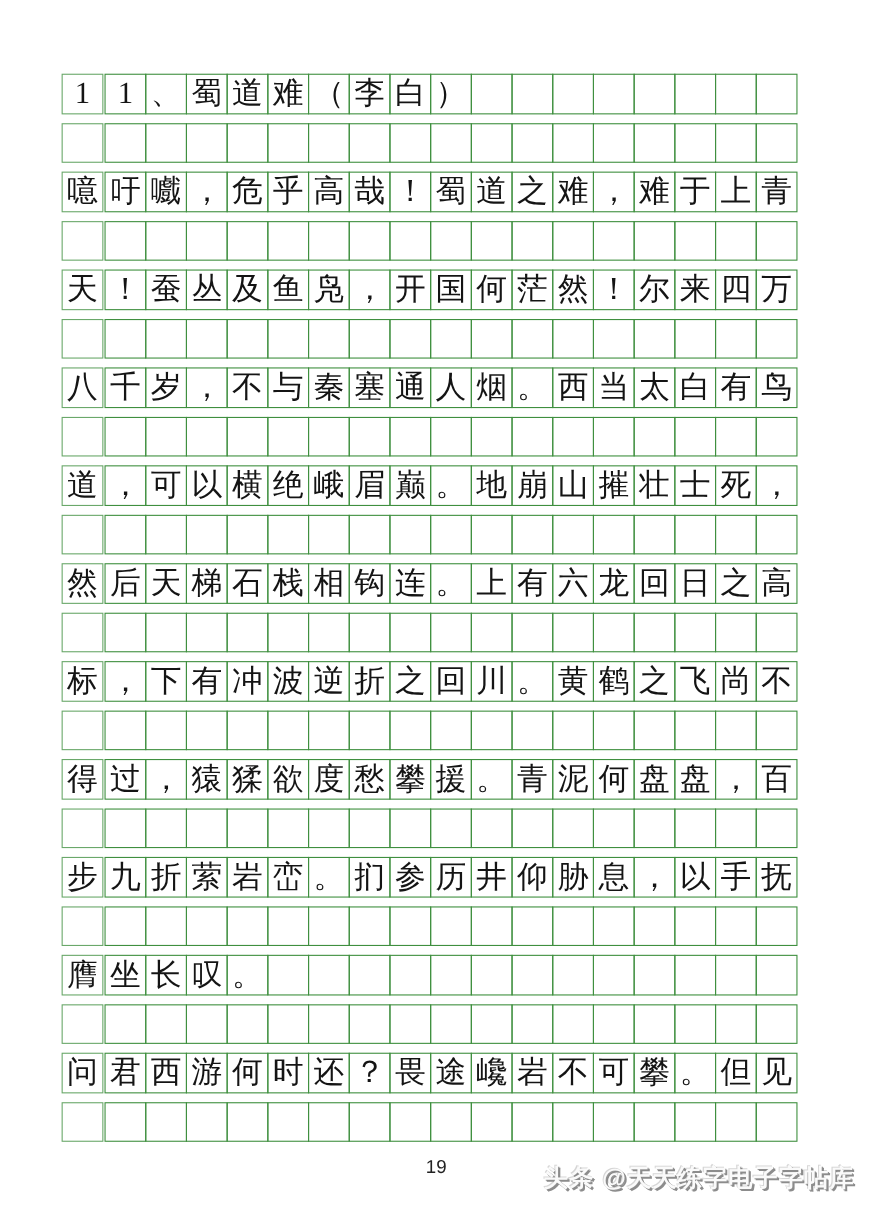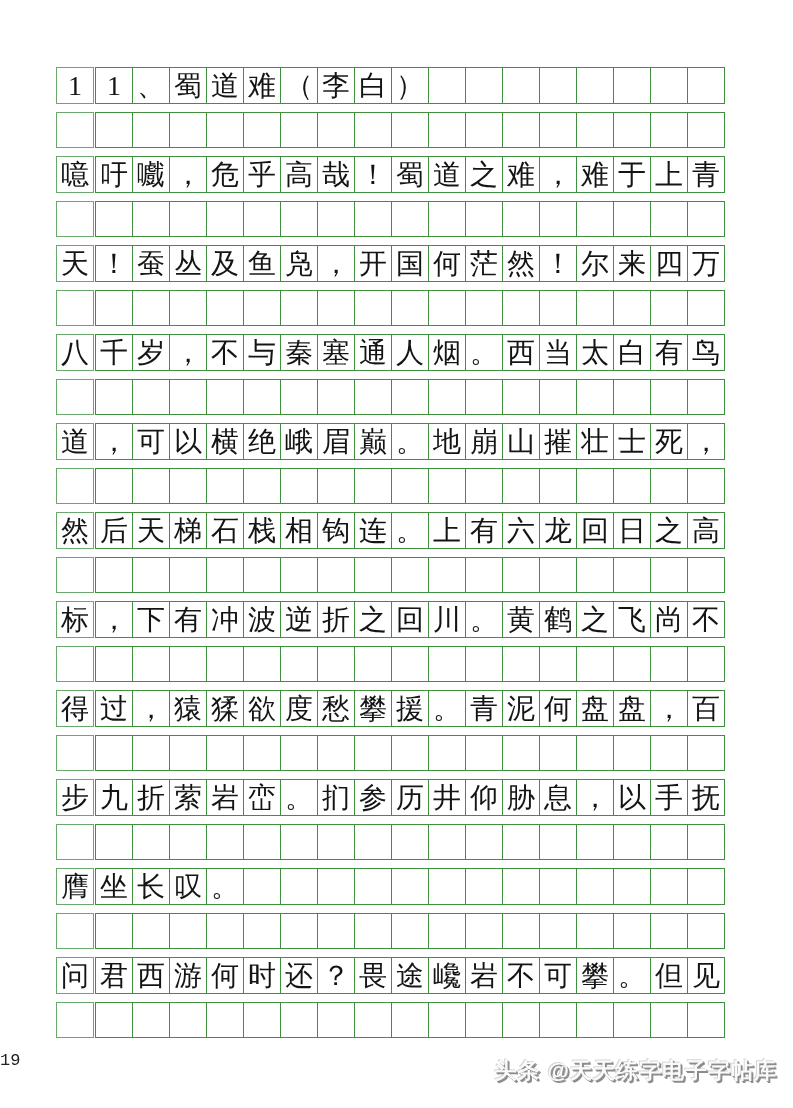--- a/index.html
+++ b/index.html
@@ -42,23 +42,24 @@
     overflow: hidden;
   }
   
   .cell:first-child { margin-left: 0; border-color: #6aa86a; }
   .cell:nth-child(2) { margin-left: 1px; }
   .page-number {
     position: absolute;
     left: 0;
     top: 1051px;
     width: 793px;
+    text-align: center;
     font-size: 17px;
     color: #222222;
-    font-family: Liberation Mono, monospace;
+    font-family: Liberation Sans, sans-serif;
   }
   .watermark {
     position: absolute;
     right: 16px;
     top: 1056px;
     font-family: "Liberation Sans", "DejaVu Sans", sans-serif;
     font-weight: bold;
     font-size: 22px;
     letter-spacing: 1px;
     color: #fafafa;

